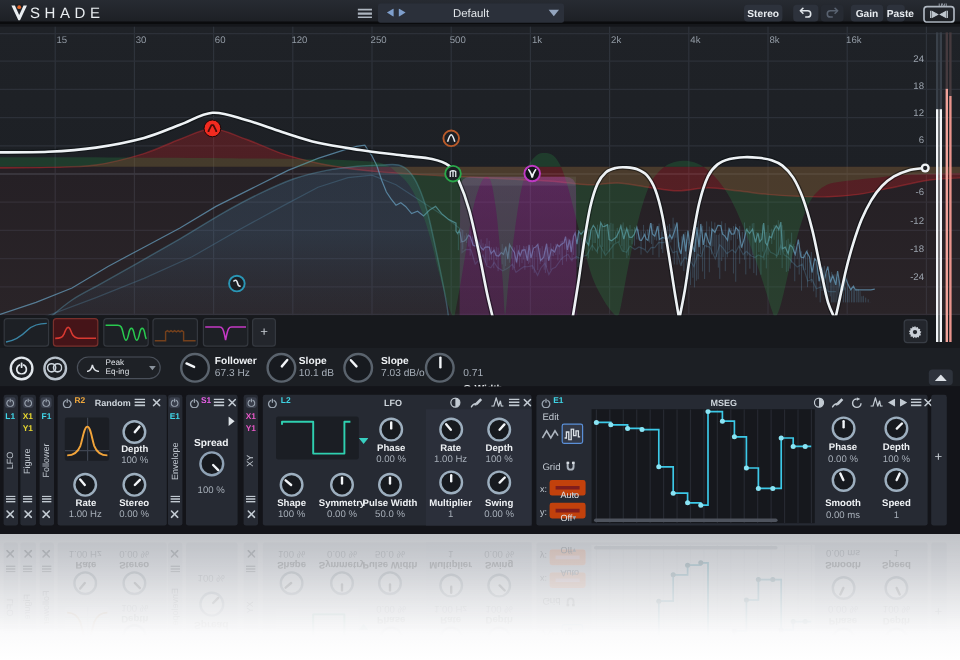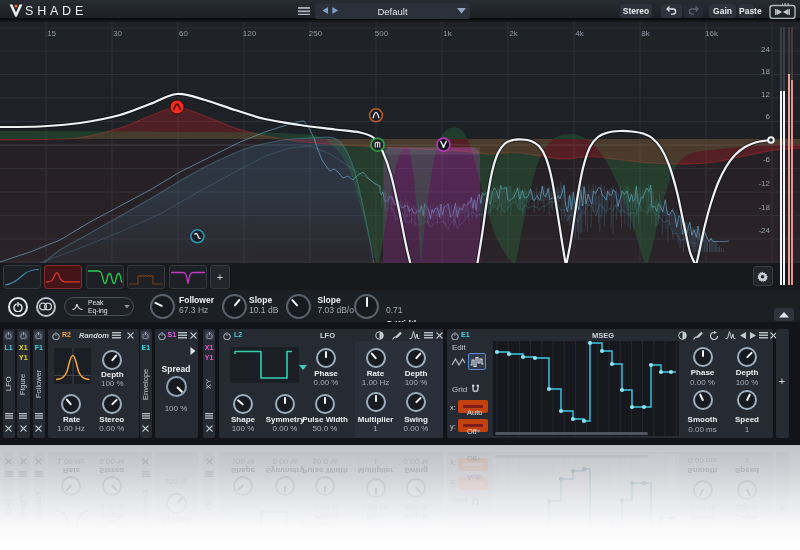--- a/index.html
+++ b/index.html
@@ -278,21 +278,21 @@
             <line x1="1" y1="1" x2="7" y2="7"></line>
             <line x1="7" y1="1" x2="1" y2="7"></line>
           </g>
         </svg>
         <div class="panel" style="left:48px;width:90.5px;"></div>
         <svg style="position:absolute;left:52px;top:9.5px" width="8" height="8" viewBox="0 0 10 10">
           <path d="M3.2 2.2 A 4 4 0 1 0 6.8 2.2" fill="none" stroke="#9aa4b0" stroke-width="1.4" stroke-linecap="round"></path>
           <line x1="5" y1="0.5" x2="5" y2="4" stroke="#9aa4b0" stroke-width="1.4" stroke-linecap="round"></line>
         </svg>
         <div class="abs" style="left:62px;top:9px;font-size:7px;font-weight:bold;color:#f0a83c;">R2</div>
-        <div class="ptitle" style="left:79px;top:8.5px;font-style:italic;">Random</div>
+        <div class="ptitle" style="left:79px;top:8.5px;">Random</div>
         <svg style="position:absolute;left:112px;top:10px" width="9" height="6.5" viewBox="0 0 10 7.2">
           <g stroke="#c2cad2" stroke-width="1.5">
             <line x1="0" y1="0.8" x2="10" y2="0.8"></line>
             <line x1="0" y1="3.6" x2="10" y2="3.6"></line>
             <line x1="0" y1="6.4" x2="10" y2="6.4"></line>
           </g>
         </svg>
         <svg style="position:absolute;left:127px;top:10px" width="7" height="7" viewBox="0 0 8 8">
           <g stroke="#c2cad2" stroke-width="1.5" stroke-linecap="round">
             <line x1="1" y1="1" x2="7" y2="7"></line>

